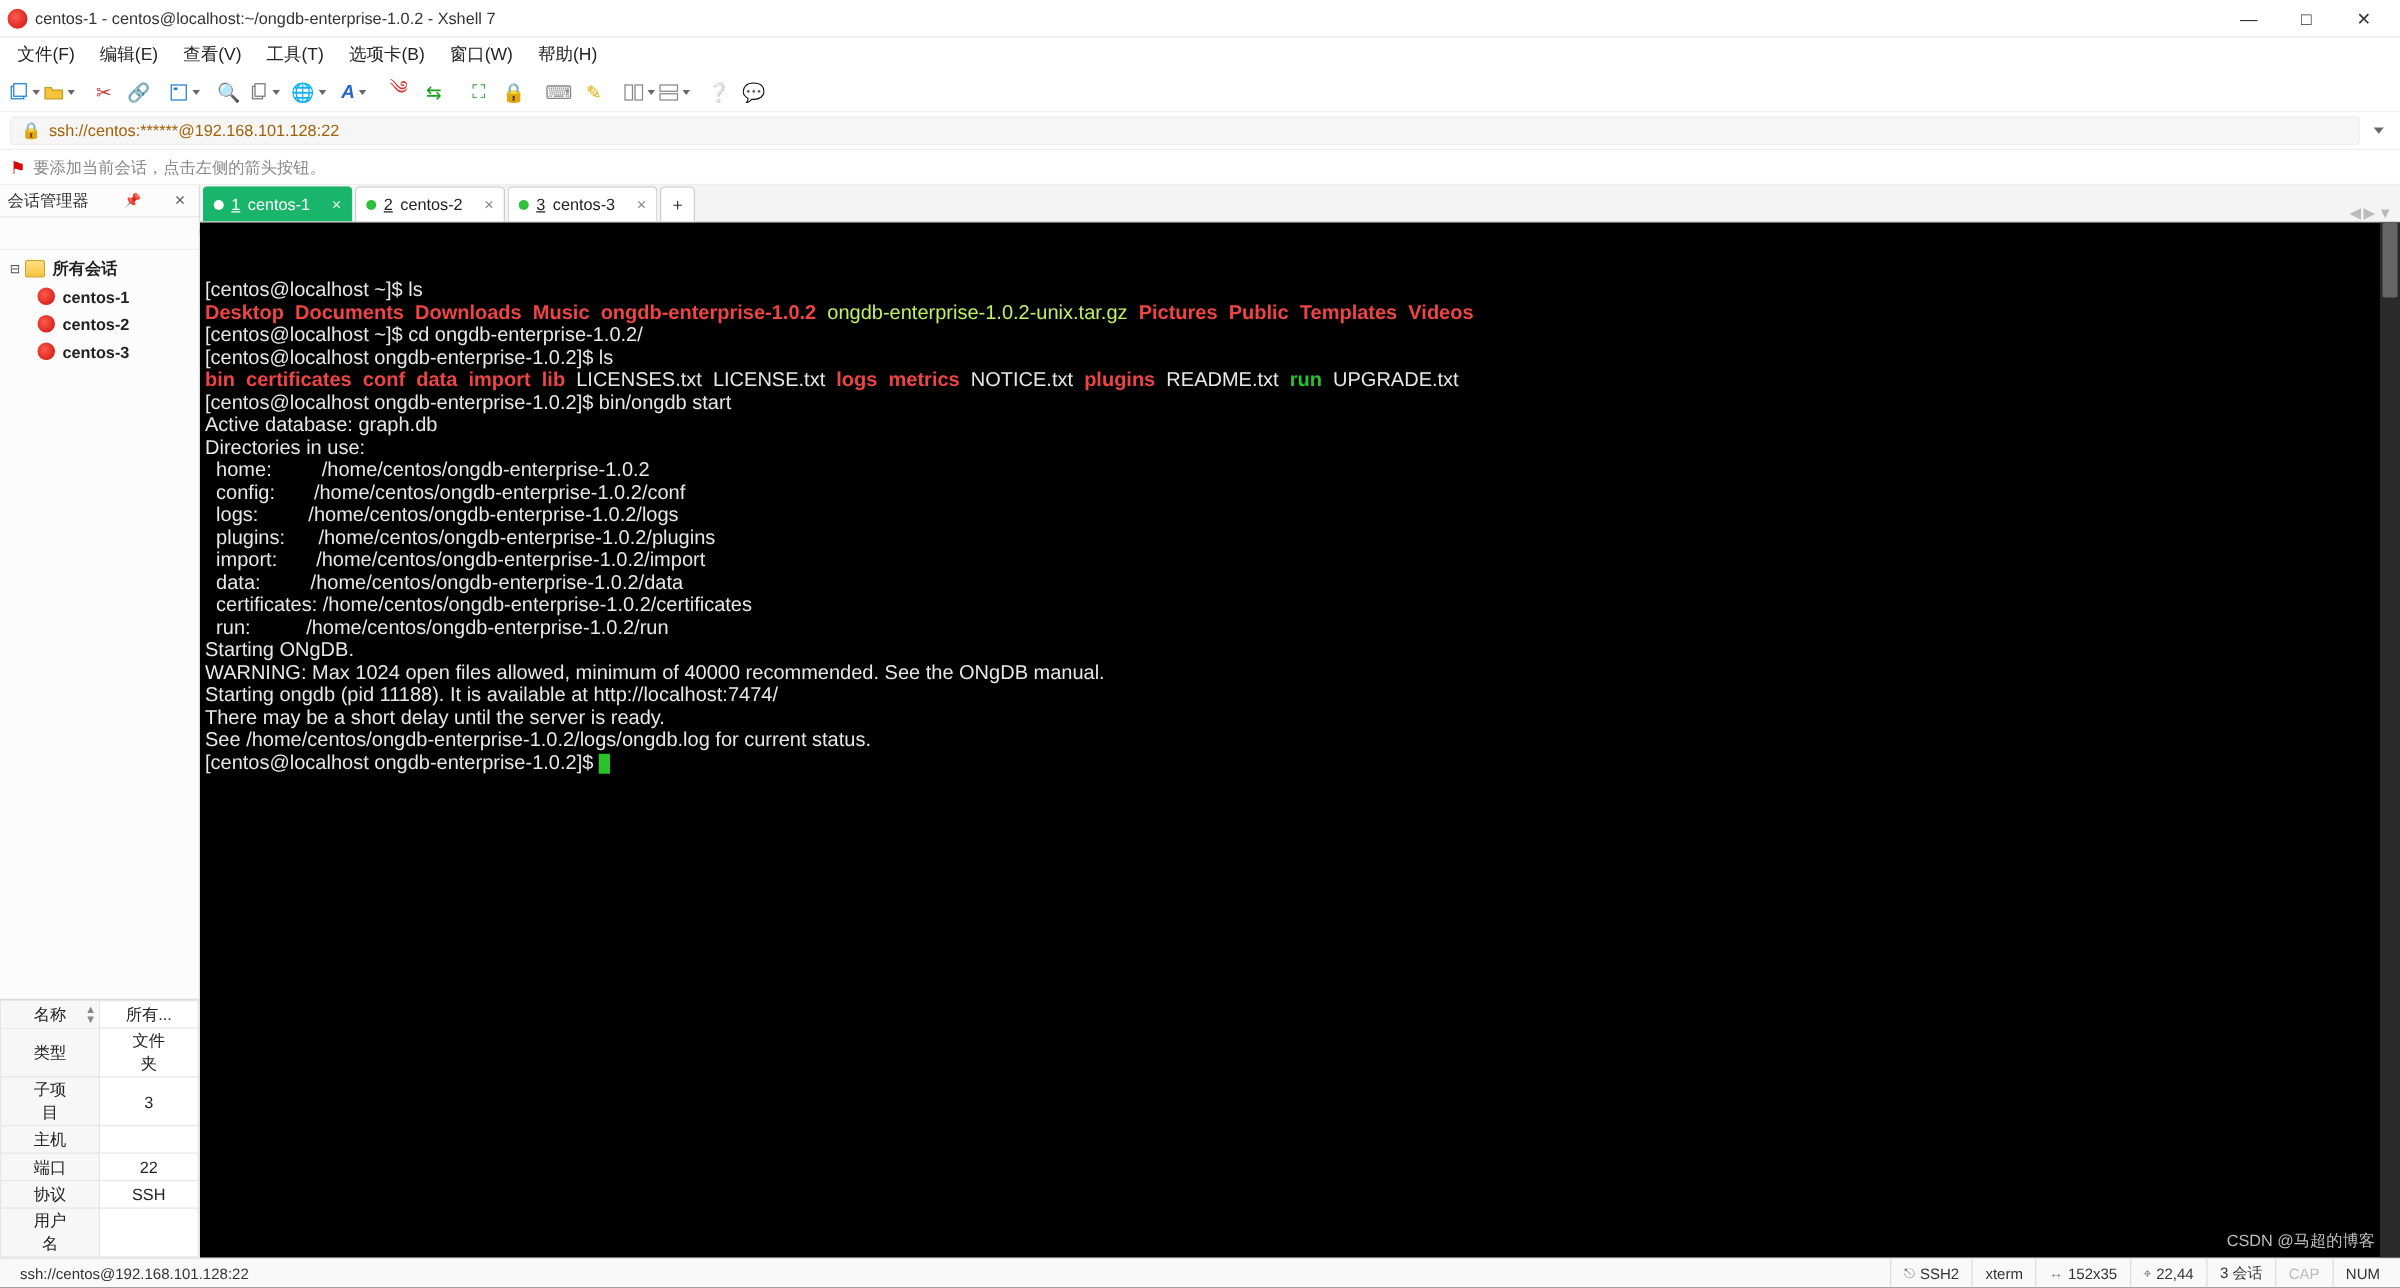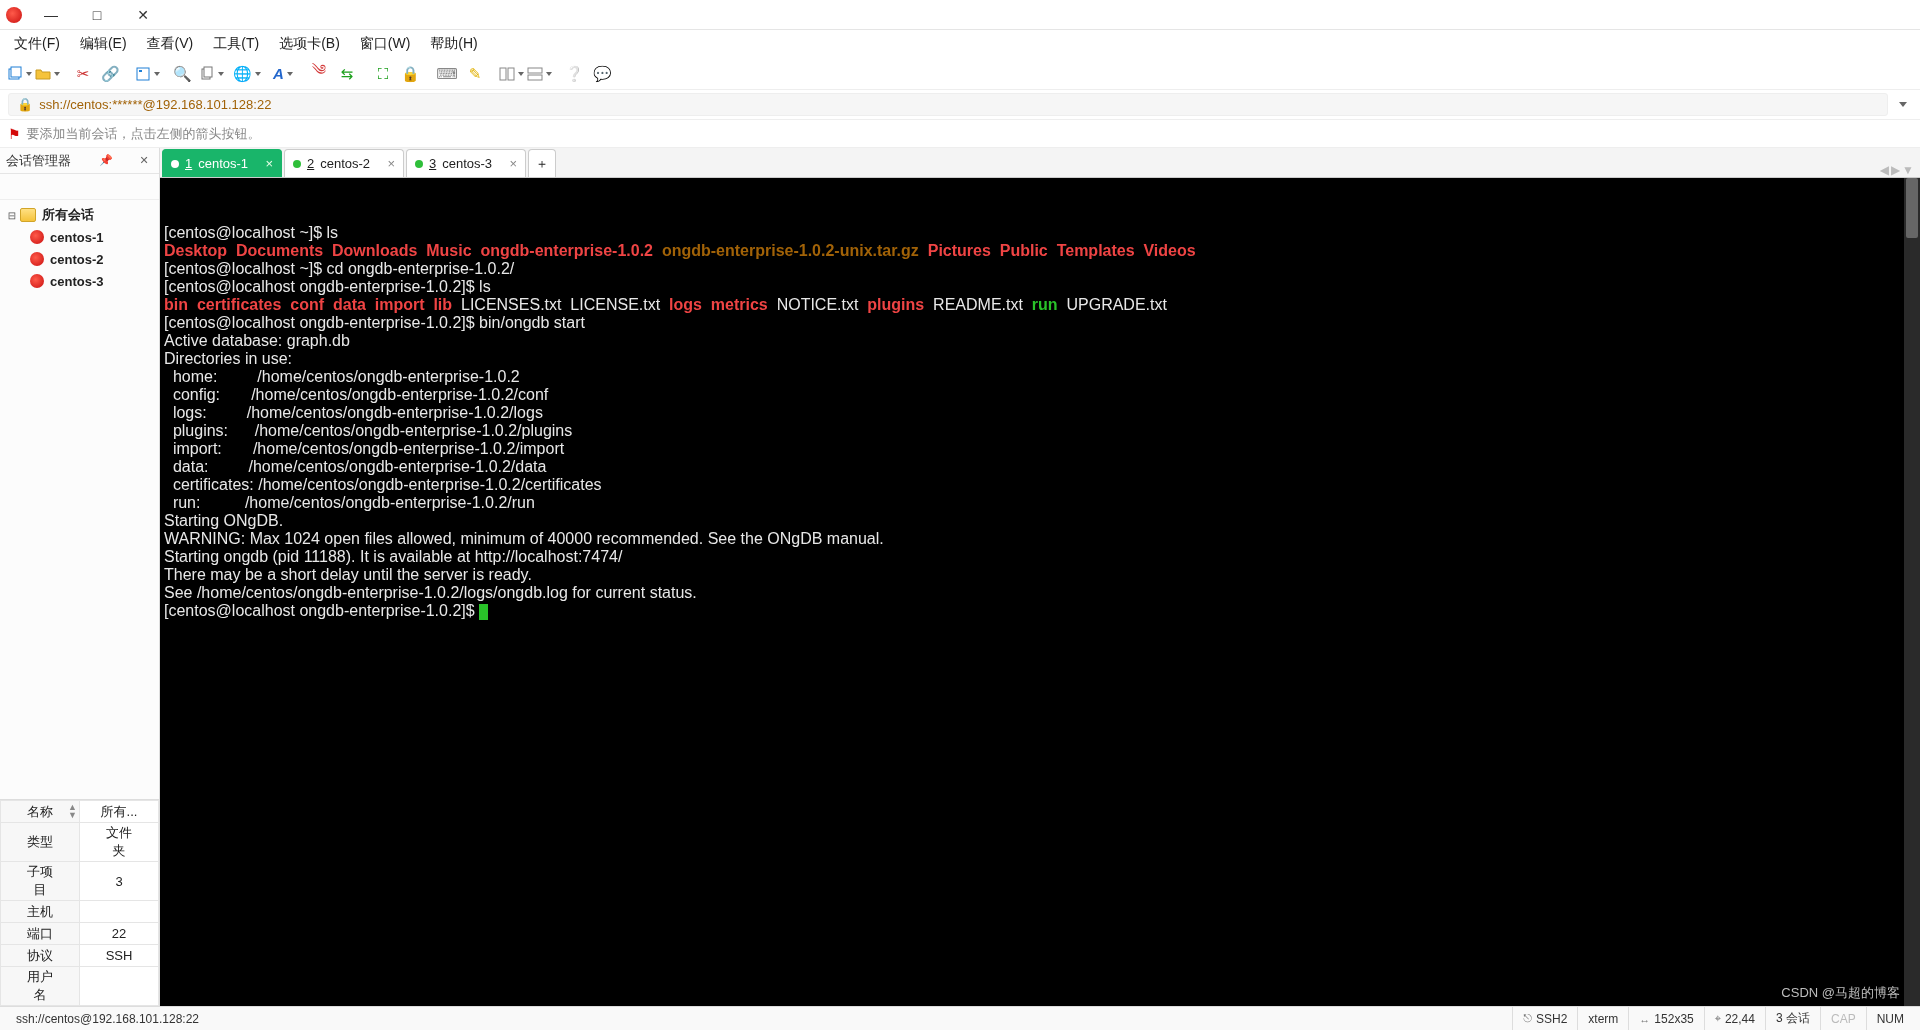--- a/index.html
+++ b/index.html
@@ -73,36 +73,37 @@
 .tab.active .x { color:#e8ffe8; }
 .tab.add { min-width:28px; width:28px; justify-content:center; }
 .tab-nav { margin-left:auto; display:flex; align-items:center; padding:0 6px; gap:2px; color:#bbb; font-size:12px; }
 
 
 .terminal { flex:1; background:#000; color:#ccc; font-family:"Consolas","Courier New",monospace; font-size:16px; line-height:18px; padding:10px 4px; overflow:auto; white-space:pre; position:relative; }
 .terminal .scrollbar { position:absolute; right:0; top:0; width:16px; height:100%; background:#2a2a2a; }
 .terminal .scrollbar .thumb { position:absolute; top:0; left:2px; width:12px; height:60px; background:#666; border-radius:2px; }
 .t-white { color:#e8e8e8; }
 .t-blue  { color:#ef4444; font-weight:bold; }
-.t-red   { color:#a16207; font-weight:bold;text-align:right; }
+.t-red   { color:#bef264; font-weight:normal;text-align:right; }
 .t-green { color:#29c229; font-weight:bold; }
 .cursor  { display:inline-block; width:9px; height:16px; background:#29c229; vertical-align:middle; }
 
 
 .statusbar { height:24px; border-top:1px solid #ddd; display:flex; align-items:center; font-size:12px; color:#333; padding:0 6px; background:#f9f9f9; }
 .statusbar .cell { padding:0 10px; border-left:1px solid #ddd; height:100%; display:flex; align-items:center; gap:4px; }
 .statusbar .cell:first-child { border-left:none; flex:1; }
 .statusbar .cell .ico { font-size:11px; color:#777; }
 .watermark { position:absolute; right:20px; bottom:28px; color:#bdbdbd; font-size:13px; pointer-events:none; }
 </style>
 </head>
 <body>
 
 <div class="titlebar">
   <div class="app-icon"></div>
+  <div class="title-text">centos-1 - centos@localhost:~/ongdb-enterprise-1.0.2 - Xshell 7</div>
   <div class="win-btn">—</div>
   <div class="win-btn">□</div>
   <div class="win-btn">✕</div>
 </div>
 
 <div class="menubar">
   <div class="menu-item">文件(F)</div>
   <div class="menu-item">编辑(E)</div>
   <div class="menu-item">查看(V)</div>
   <div class="menu-item">工具(T)</div>

